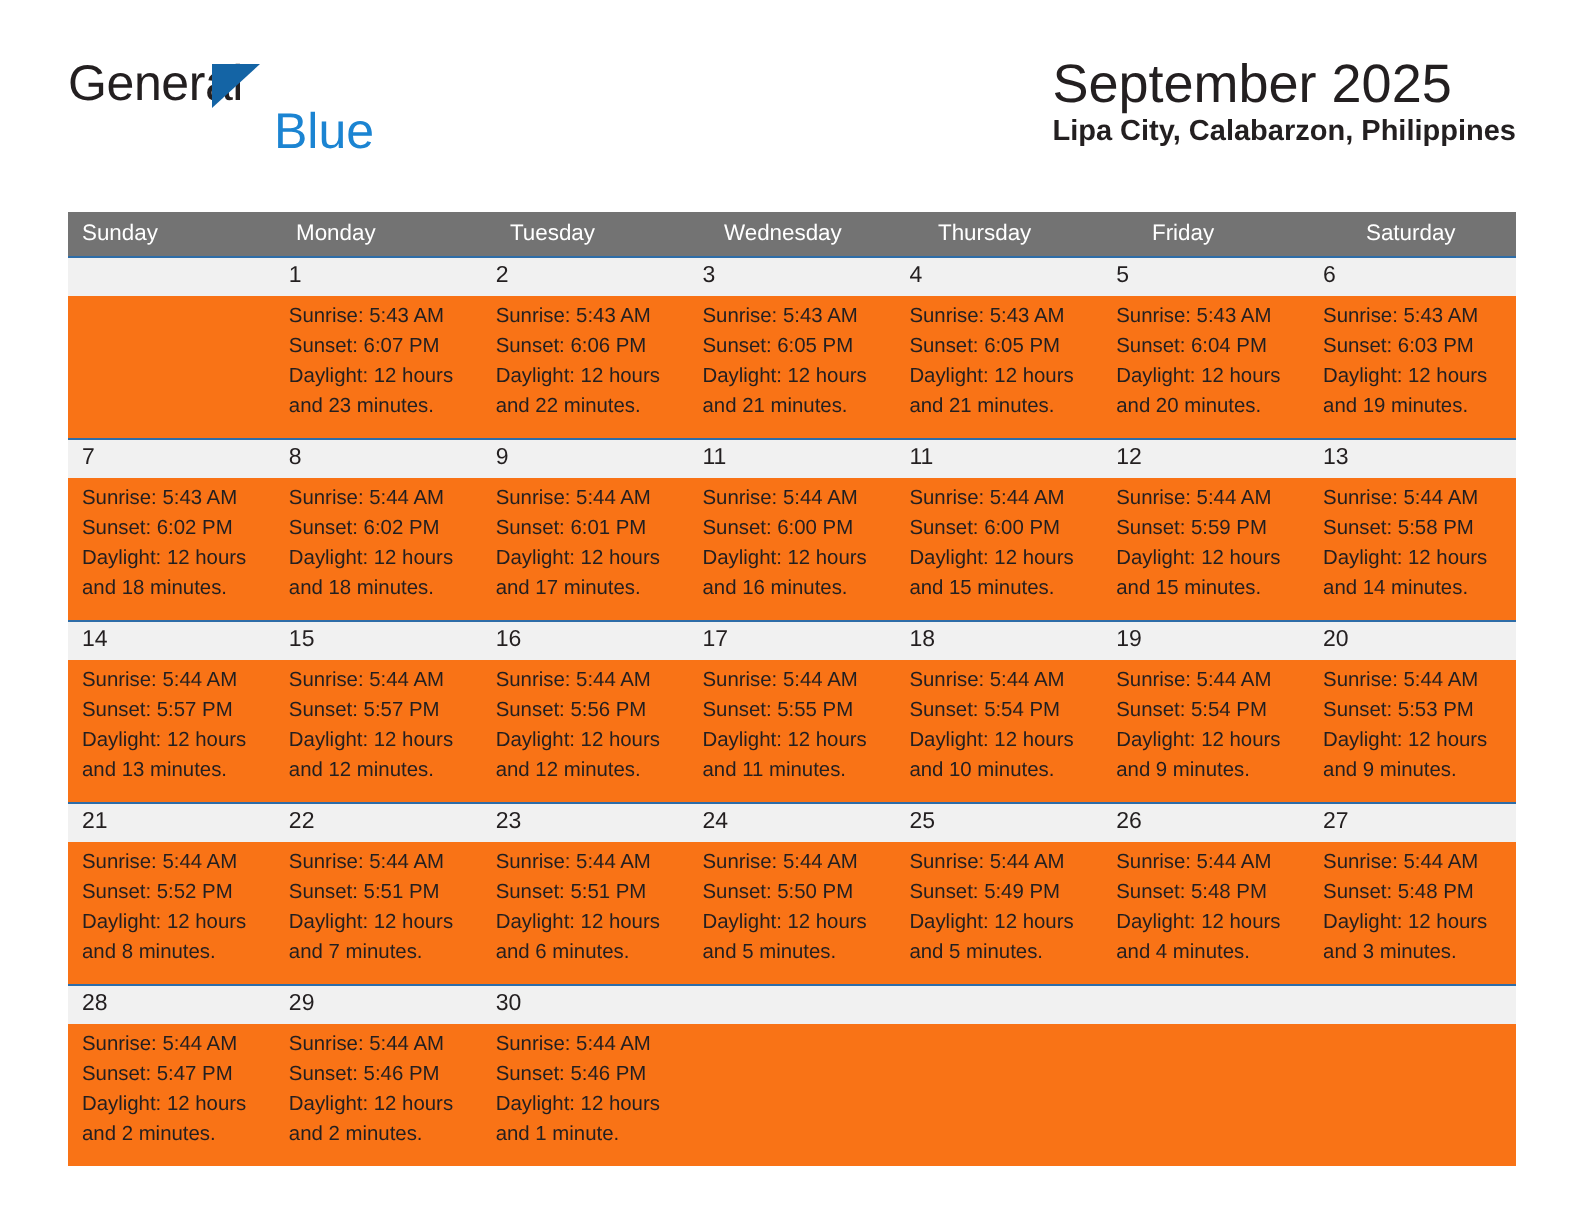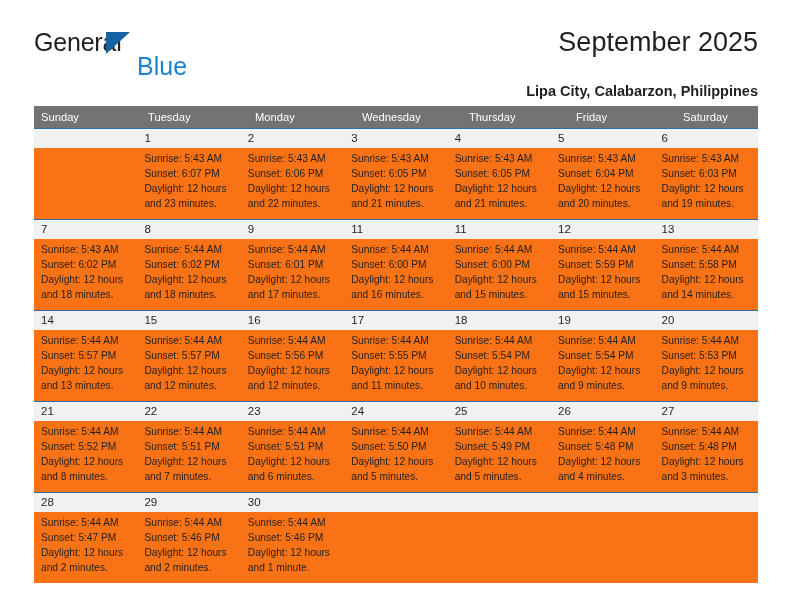--- a/index.html
+++ b/index.html
@@ -61,30 +61,30 @@
     font-size: 25px;
     color: #1b84d2;
     line-height: 1;
     margin-left: 41px;
   }
 
   .titles {
     position: absolute;
     right: 0;
     top: 0;
-    text-align: right;
+    text-align: left;
   }
   .cal-title {
     font-size: 27px;
     color: #231f20;
     line-height: 1.1;
     white-space: nowrap;
   }
   .cal-subtitle {
-    margin-top: 25px;
+    margin-top: 0;
     font-size: 14.5px;
     font-weight: bold;
     color: #231f20;
     white-space: nowrap;
   }
 
   
   .calendar {
     position: absolute;
     left: 34px;
@@ -161,22 +161,22 @@
       <div class="cal-title">September 2025</div>
       <div class="cal-subtitle">Lipa City, Calabarzon, Philippines</div>
     </div>
 
   </div>
 
   <div class="calendar">
 
     <div class="weekdays">
       <div class="weekday">Sunday</div>
+      <div class="weekday">Monday</div>
       <div class="weekday">Tuesday</div>
-      <div class="weekday">Monday</div>
       <div class="weekday">Wednesday</div>
       <div class="weekday">Thursday</div>
       <div class="weekday">Friday</div>
       <div class="weekday">Saturday</div>
     </div>
 
     <div class="week">
       <div class="week-daynums">
         <div class="daynum"></div>
         <div class="daynum">1</div>

